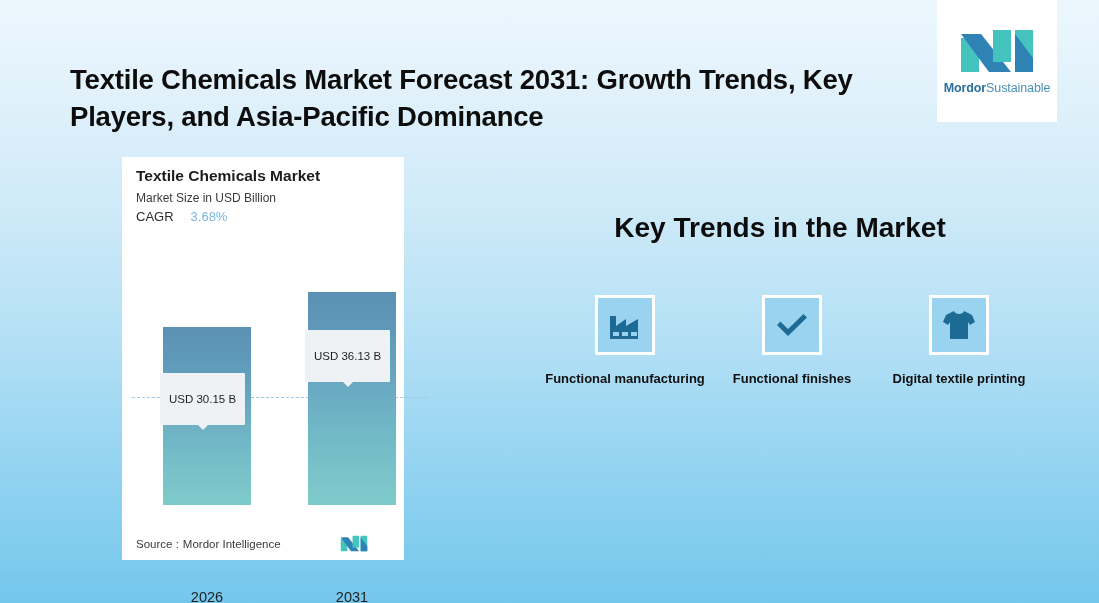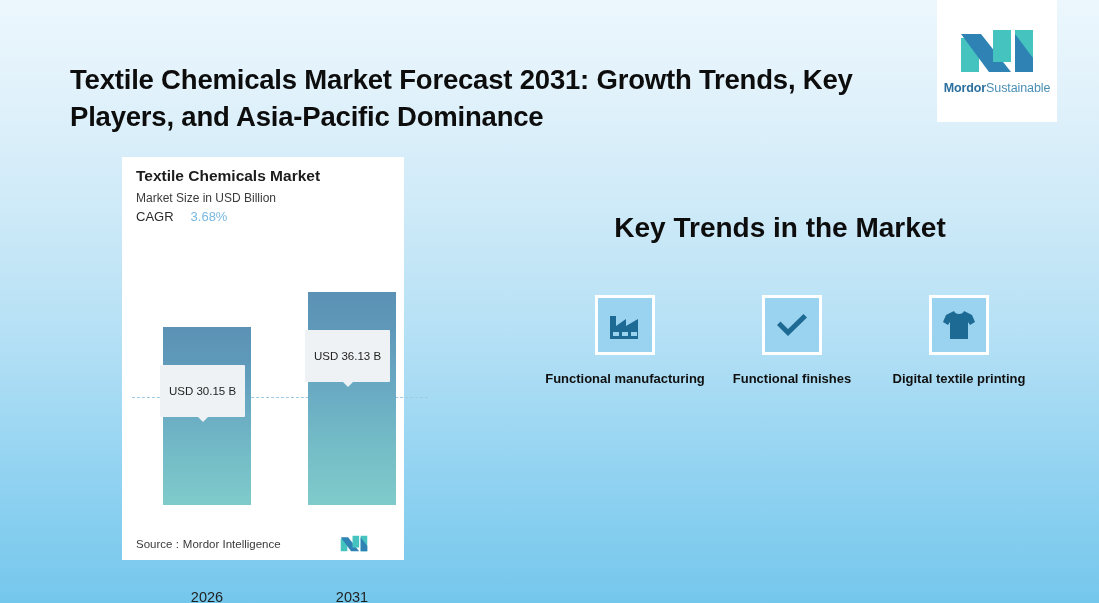--- a/index.html
+++ b/index.html
@@ -97,21 +97,21 @@
   <div id="chart-subtitle">Market Size in USD Billion</div>
   <div id="cagr-row">
     <span>CAGR</span><span class="cagr-value">3.68%</span>
   </div>
 
   <div id="plot-area">
 
     <div class="dashed-line" style="top:160px;"></div>
 
     <div class="bar" style="left:41px; width:88px; height:178px;"></div>
-    <div class="bar-label" style="left:38px; top:128px;">USD 30.15 B</div>
+    <div class="bar-label" style="left:38px; top:136px;">USD 30.15 B</div>
     <div class="x-tick" style="left:41px; width:88px;">2026</div>
 
     <div class="bar" style="left:186px; width:88px; height:213px;"></div>
     <div class="bar-label" style="left:183px; top:93px;">USD 36.13 B</div>
     <div class="x-tick" style="left:186px; width:88px;">2031</div>
   </div>
 
   <div id="source-row">
     <span class="src-label">Source :</span><span>Mordor Intelligence</span>
   </div>

